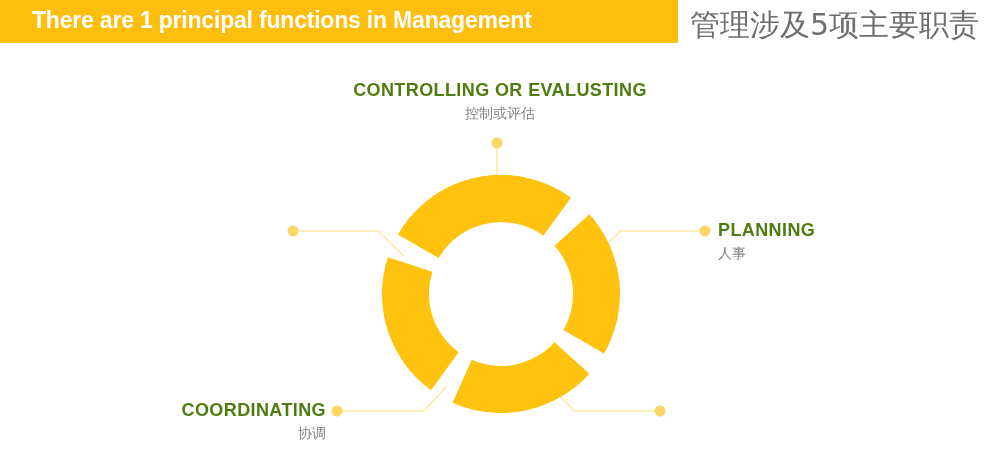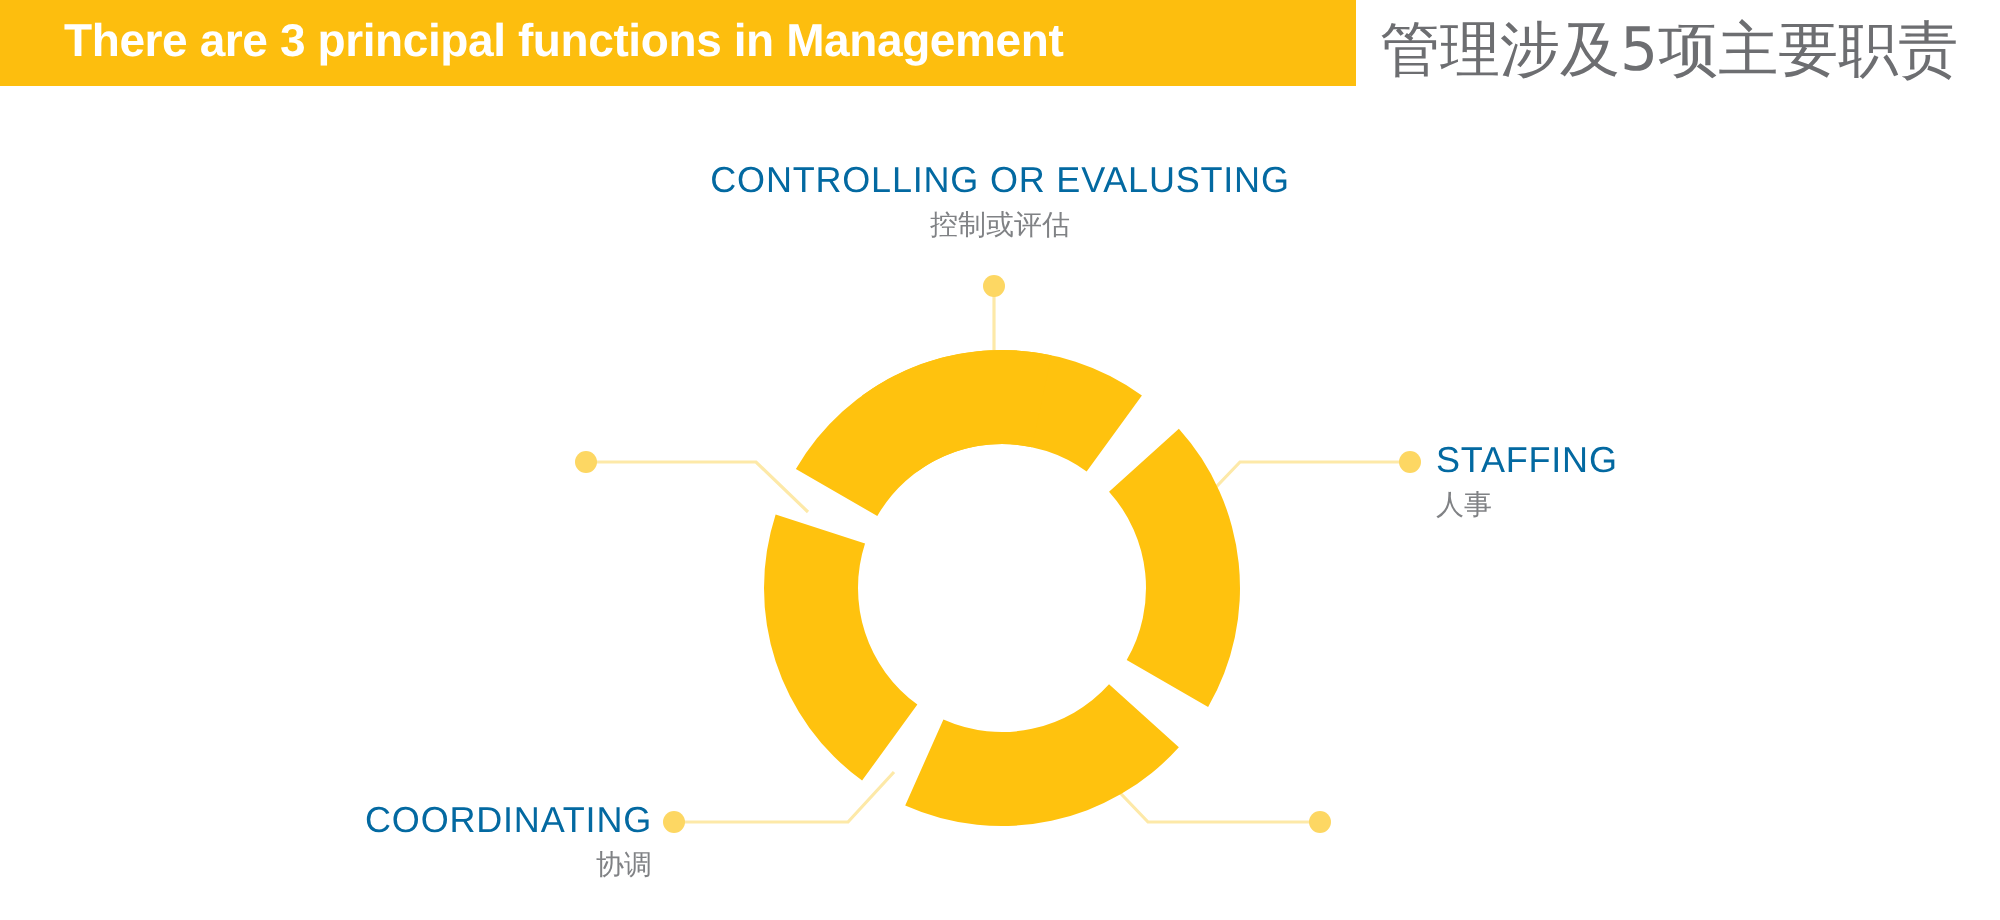--- a/index.html
+++ b/index.html
@@ -63,22 +63,22 @@
     height: 417px;
   }
 
   
   .node-label {
     position: absolute;
     white-space: nowrap;
   }
   .label-en {
     font-size: 18px;
-    font-weight: normal;
-    color: #0369a1;
+    font-weight: bold;
+    color: #4d7c0f;
     letter-spacing: 0.4px;
     line-height: 21px;
   }
   .label-zh {
     font-size: 14px;
     color: #808285;
     line-height: 25px;
     font-family: "DejaVu Sans", sans-serif;
   }
   .align-right  { text-align: right; }
@@ -88,21 +88,21 @@
   #label-controlling { left: 330px; top: 37px;  width: 340px; }
   #label-organizing  { left: 60px;  top: 177px; width: 222px; }
   #label-staffing    { left: 718px; top: 177px; width: 240px; }
   #label-coordinating{ left: 80px;  top: 357px; width: 246px; }
   #label-planning    { left: 673px; top: 357px; width: 240px; }
 </style>
 </head>
 <body>
 
 <div id="header-bar"></div>
-<div id="header-title-en">There are 3 principal functions in Management</div>
+<div id="header-title-en">There are 1 principal functions in Management</div>
 <div id="header-title-zh">管理涉及5项主要职责</div>
 
 <div id="diagram-stage">
 
   <svg id="donut-svg" viewBox="0 0 1000 417" xmlns="http://www.w3.org/2000/svg">
 
     <g fill="none" stroke="#FDE9A8" stroke-width="1.6">
       <path d="M497,100 L497,132"></path>
       <path d="M293,188 L378,188 L404,213"></path>
       <path d="M705,188 L620,188 L597,212"></path>
@@ -127,21 +127,21 @@
       </g>
   </svg>
 
   <div class="node-label align-center" id="label-controlling">
     <div class="label-en">CONTROLLING OR EVALUSTING</div>
     <div class="label-zh">控制或评估</div>
   </div>
 
 
   <div class="node-label align-left" id="label-staffing">
-    <div class="label-en">STAFFING</div>
+    <div class="label-en">PLANNING</div>
     <div class="label-zh">人事</div>
   </div>
 
   <div class="node-label align-right" id="label-coordinating">
     <div class="label-en">COORDINATING</div>
     <div class="label-zh">协调</div>
   </div>
 
 
 </div>

